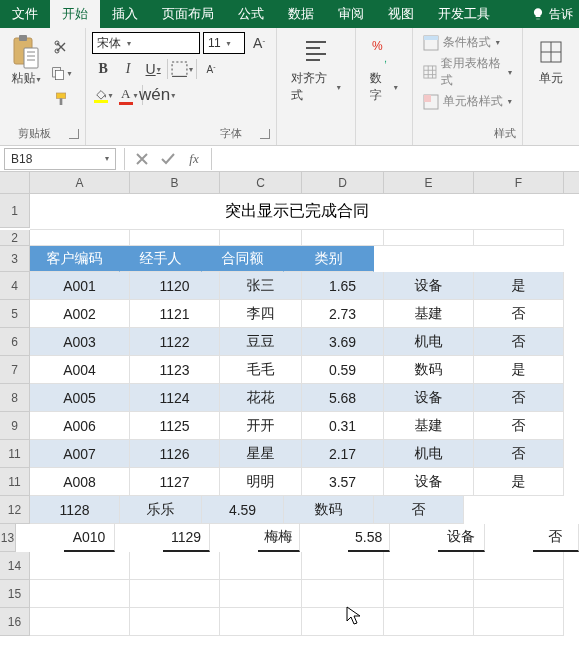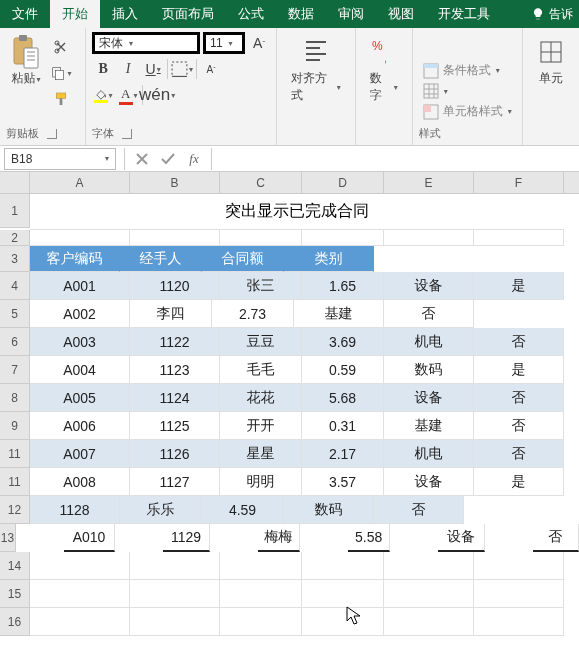--- a/index.html
+++ b/index.html
@@ -8,53 +8,53 @@
 
 .menubar { background: #0f6b3d; height: 28px; display: flex; align-items: center; color: #fff; }
 .menubar .tab { padding: 0 12px; height: 28px; display: flex; align-items: center; cursor: pointer; color: #fff; font-size: 13px; }
 .menubar .tab.active { background: #f3f3f3; color: #0f6b3d; }
 .menubar .tell { margin-left: auto; padding-right: 6px; display: flex; align-items: center; gap: 4px; color: #fff; }
 .bulb { width: 14px; height: 14px; fill: #fff; }
 
 
 .ribbon { background: #f3f3f3; height: 118px; border-bottom: 1px solid #d0d0d0; display: flex; }
 .group { border-right: 1px solid #d9d9d9; display: flex; flex-direction: column; padding: 4px 6px 0 6px; }
-.group-label { text-align: center; color: #666; font-size: 11px; padding: 3px 0 4px; margin-top: auto; display: flex; justify-content: flex-start; align-items: center; gap: 8px; }
+.group-label { text-align: center; color: #666; font-size: 11px; padding: 3px 0 4px; margin-top: auto; display: flex; justify-content: flex-end; align-items: center; gap: 18px; }
 .launcher { width: 10px; height: 10px; border: 1px solid #888; border-top: none; border-left: none; position: relative; }
 .launcher::after { content: ""; position: absolute; right: -1px; bottom: -1px; width: 4px; height: 4px; border-right: 1px solid #888; border-bottom: 1px solid #888; }
 
 
 .clip-top { display: flex; }
 .paste { display: flex; flex-direction: column; align-items: center; padding: 2px 4px; cursor: pointer; }
 .paste svg { width: 32px; height: 36px; }
 .paste-label { font-size: 12px; color: #444; }
 .clip-side { display: flex; flex-direction: column; gap: 4px; padding: 4px 0 0 4px; }
 .small-btn { width: 22px; height: 22px; display: flex; align-items: center; justify-content: center; cursor: pointer; }
 .small-btn svg { width: 16px; height: 16px; }
 .dd { font-size: 8px; color: #666; margin-left: 1px; }
 
 
 .font-row { display: flex; align-items: center; gap: 3px; margin-bottom: 4px; }
-.combo { background: #fff; border: 3px solid #000000; height: 22px; display: flex; align-items: center; padding: 0 4px; font-size: 12px; color: #333; }
+.combo { background: #fff; border: 1px solid #000000; height: 22px; display: flex; align-items: center; padding: 0 4px; font-size: 12px; color: #333; }
 .combo .caret { margin-left: 6px; font-size: 8px; color: #666; }
 .btn-ic { width: 22px; height: 22px; display: flex; align-items: center; justify-content: center; cursor: pointer; color: #444; }
 .btn-ic.b { font-weight: bold; font-size: 14px; font-family: "Times New Roman"; }
 .btn-ic.i { font-style: italic; font-size: 14px; font-family: "Times New Roman"; }
 .btn-ic.u { text-decoration: underline; font-size: 14px; font-family: "Times New Roman"; }
 .sep { width: 1px; height: 20px; background: #ccc; }
 .color-fill { display: flex; flex-direction: column; align-items: center; }
 .color-bar { width: 14px; height: 3px; }
 
 
 .stacked { display: flex; flex-direction: column; align-items: center; padding: 4px 8px 0; cursor: pointer; }
 .stacked svg { width: 28px; height: 32px; }
 .stacked-label { font-size: 12px; color: #444; margin-top: 2px; display: flex; align-items: center; gap: 2px; }
 
 
-.styles-list { display: flex; flex-direction: column; gap: 4px; padding: 2px 4px; margin-top: 28px; }
+.styles-list { display: flex; flex-direction: column; gap: 4px; padding: 2px 4px; }
 .style-item { display: flex; align-items: center; gap: 4px; color: #888; font-size: 12px; cursor: pointer; }
 .style-item svg { width: 16px; height: 16px; }
 
 
 .fbar { height: 26px; border-bottom: 1px solid #ccc; display: flex; align-items: center; }
 .namebox { width: 112px; height: 22px; border: 1px solid #bbb; margin: 0 4px; display: flex; align-items: center; padding: 0 6px; background: #fff; font-size: 12px; color: #333; }
 .namebox .caret { margin-left: auto; font-size: 8px; color: #666; }
 .fx-sep { width: 1px; height: 22px; background: #ccc; margin: 0 4px; }
 .fx-btn { width: 26px; height: 22px; display: flex; align-items: center; justify-content: center; color: #888; cursor: pointer; font-size: 14px; }
 .fx-label { font-style: italic; font-family: "Times New Roman"; font-size: 13px; color: #666; }
@@ -242,20 +242,21 @@
             <rect x="1" y="1" width="14" height="4" fill="#c8e0f4"></rect>
           </svg>
           <span>条件格式</span>
           <span class="dd">▾</span>
         </div>
       <div class="style-item">
           <svg viewBox="0 0 16 16">
             <rect x="1" y="1" width="14" height="14" fill="none" stroke="#aaa"></rect>
             <path d="M1 6h14M1 11h14M6 1v14M11 1v14" stroke="#aaa"></path>
           </svg>
+          <span>套用表格格式</span>
           <span class="dd">▾</span>
         </div>
       <div class="style-item">
           <svg viewBox="0 0 16 16">
             <rect x="1" y="1" width="14" height="14" fill="none" stroke="#aaa"></rect>
             <rect x="1" y="1" width="7" height="7" fill="#f4c8c8"></rect>
           </svg>
           <span>单元格样式</span>
           <span class="dd">▾</span>
         </div>
@@ -342,20 +343,21 @@
         <div class="cell wA">A001</div>
         <div class="cell wB">1120</div>
         <div class="cell wC">张三</div>
         <div class="cell wD">1.65</div>
         <div class="cell wE">设备</div>
         <div class="cell wF">是</div>
       </div>
       <div class="drow">
         <div class="row-h" style="height:28px">5</div>
         <div class="cell wA">A002</div>
+        <div class="cell wB">1121</div>
         <div class="cell wC">李四</div>
         <div class="cell wD">2.73</div>
         <div class="cell wE">基建</div>
         <div class="cell wF">否</div>
       </div>
       <div class="drow stripe">
         <div class="row-h" style="height:28px">6</div>
         <div class="cell wA">A003</div>
         <div class="cell wB">1122</div>
         <div class="cell wC">豆豆</div>

